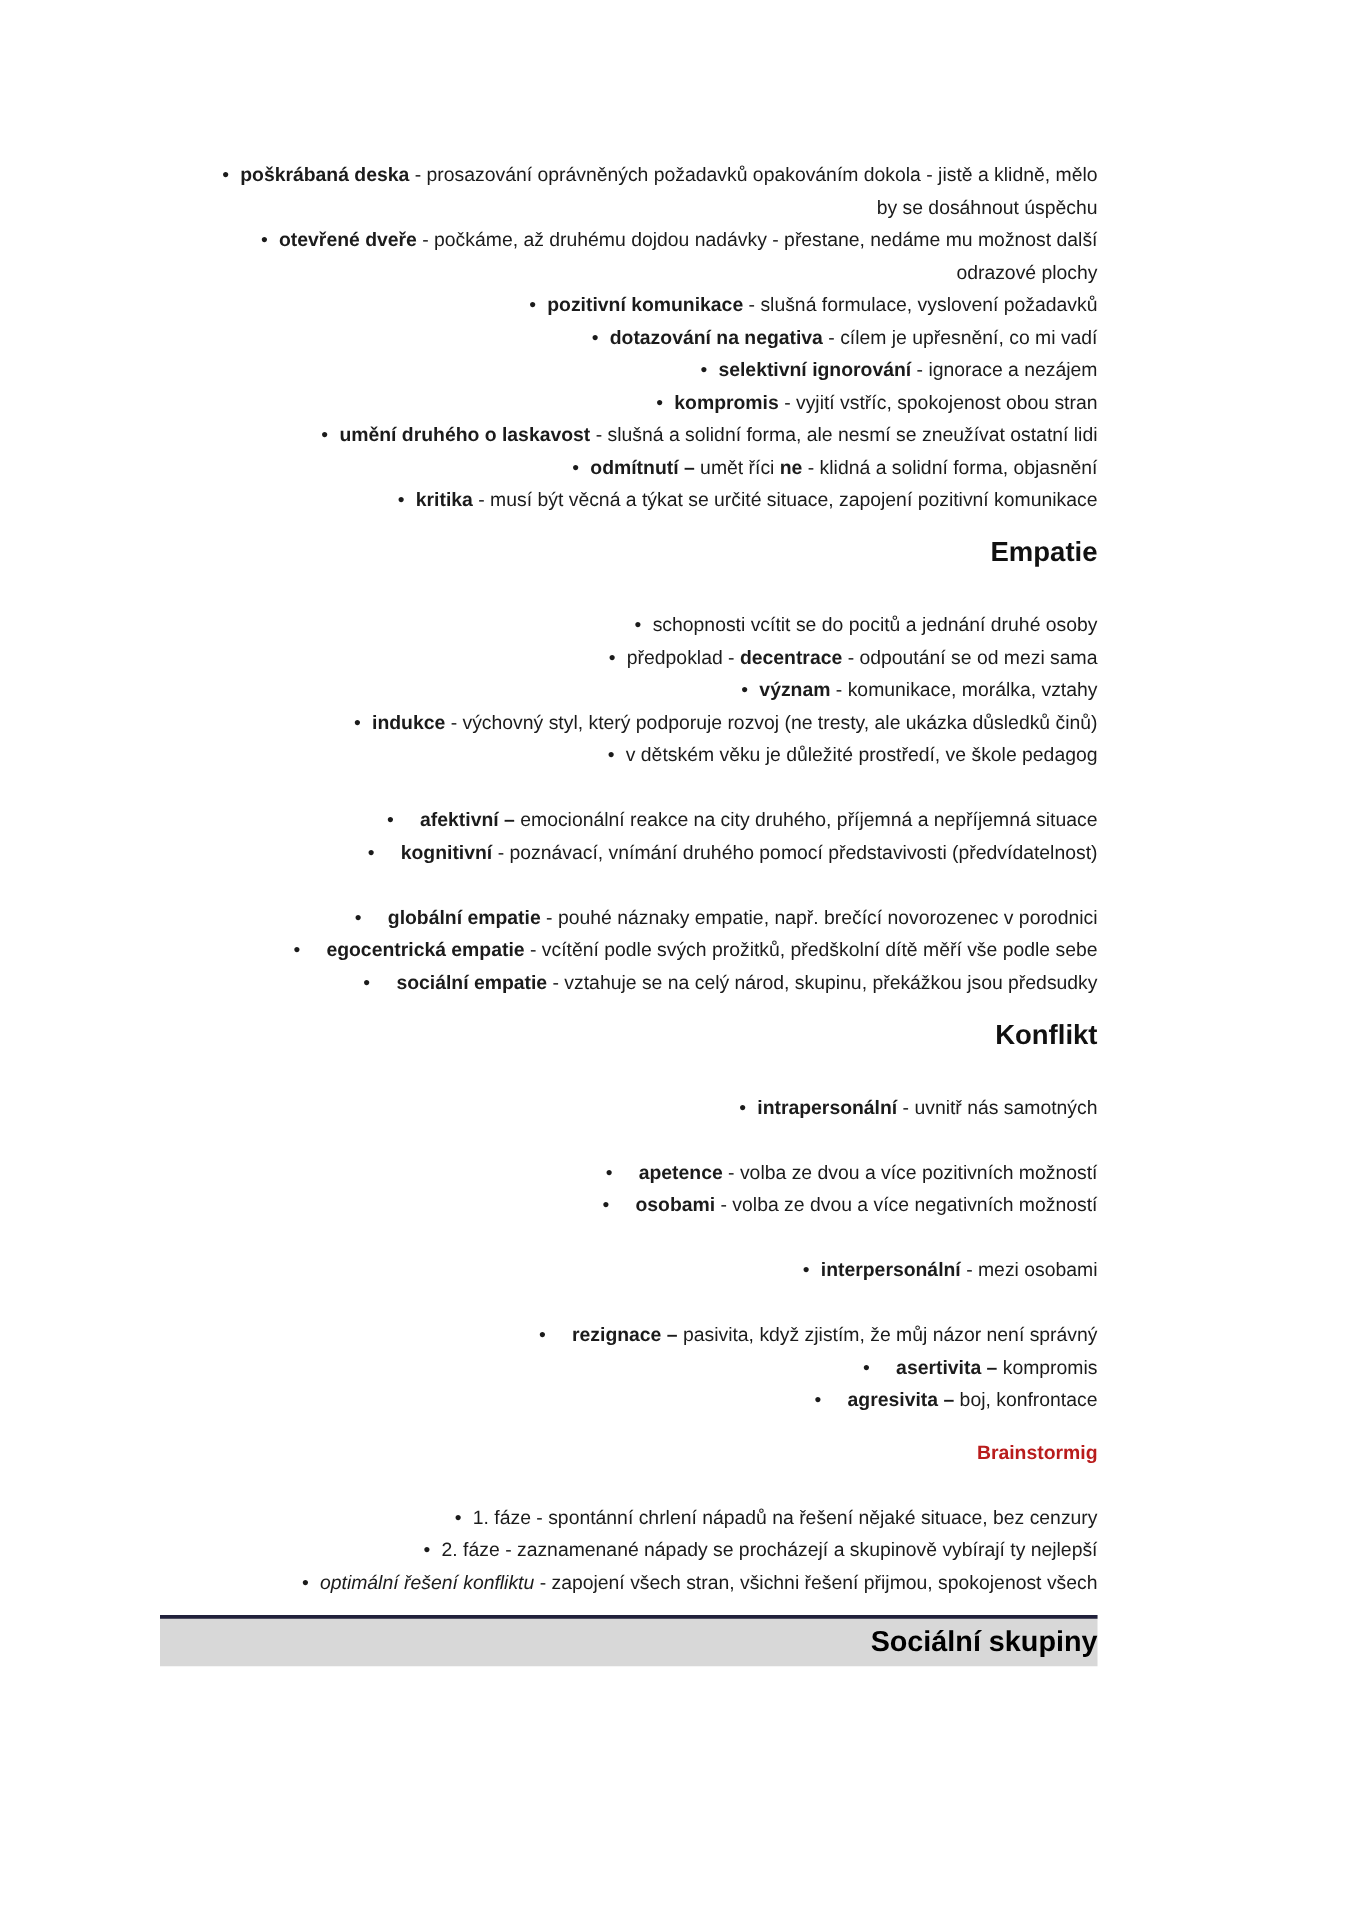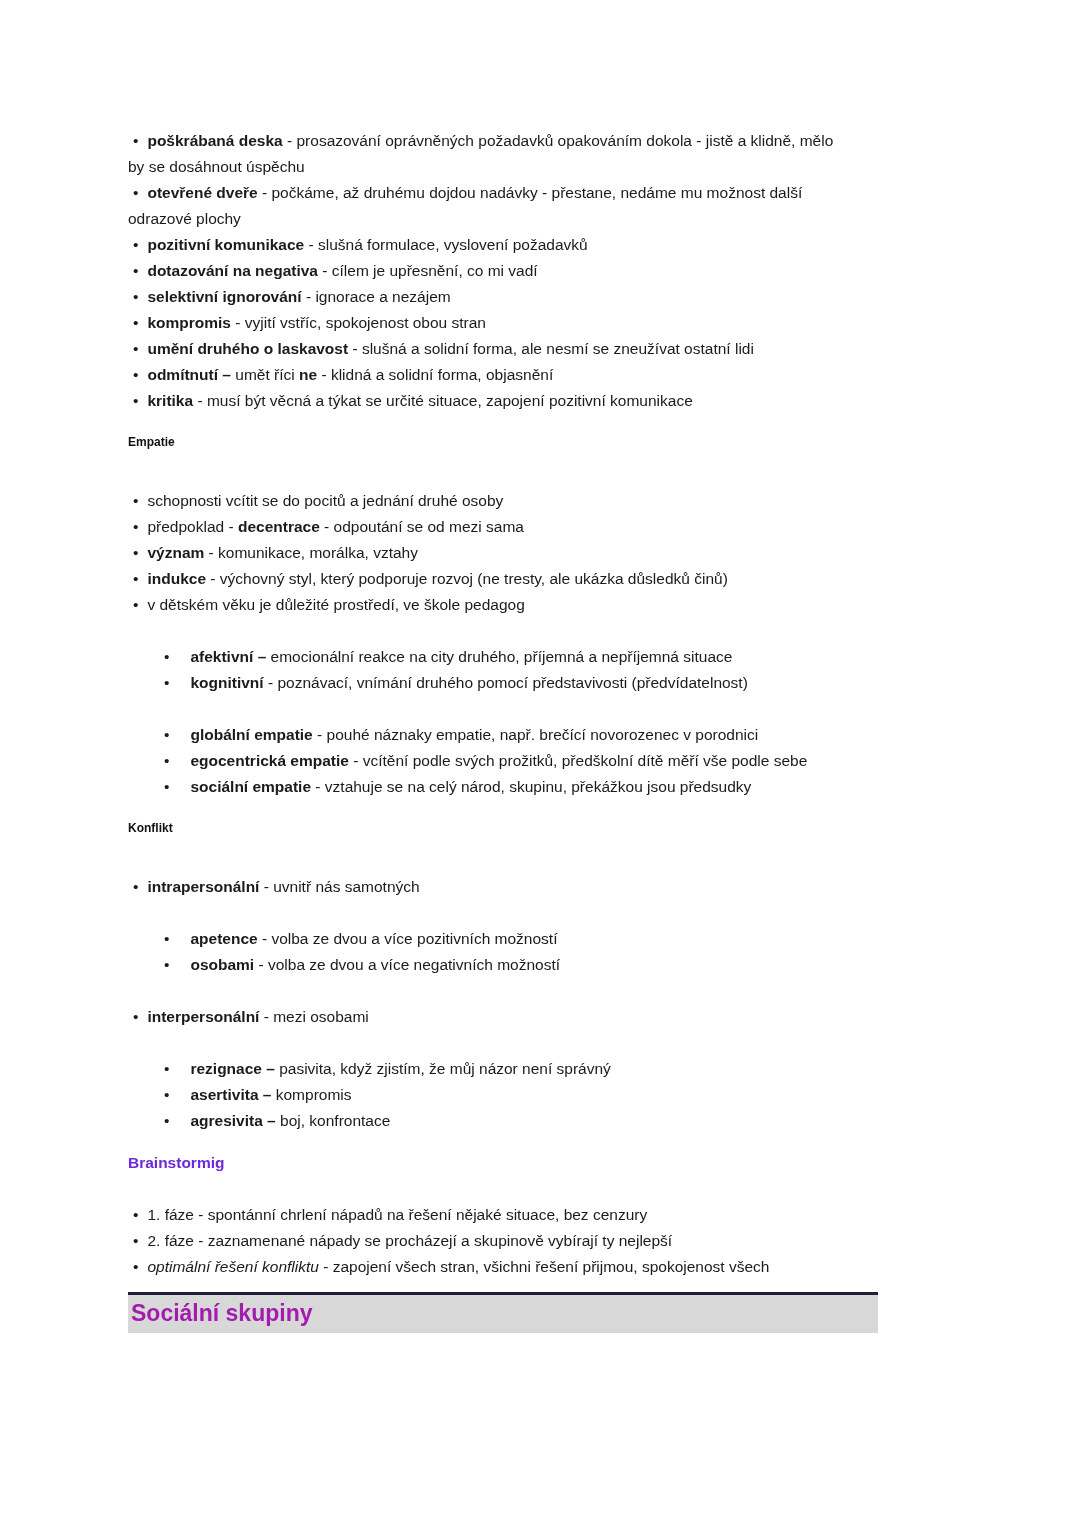--- a/index.html
+++ b/index.html
@@ -8,51 +8,52 @@
     width: 1004px;
     min-height: 1527px;
     box-sizing: border-box;
     padding: 128px 126px 40px 128px;
     background: #ffffff;
     font-family: "Liberation Sans", "DejaVu Sans", sans-serif;
     font-size: 15.5px;
     line-height: 26px;
     color: #1b1b1b;
     overflow: hidden;
+    text-align: right;
   }
   .list { margin: 0; }
   .li { margin: 0; }
   .blt { display: inline; margin: 0 9px 0 5px; }
   .lvl2 .blt { margin: 0 21px 0 36px; }
   .b { font-weight: bold; }
   .i { font-style: italic; }
   .h2 {
-    font-size: 12px;
+    font-size: 22px;
     font-weight: bold;
     line-height: 24px;
     margin: 16px 0 34px 0;
     color: #111111;
   }
   .h3 {
     font-size: 15.5px;
     font-weight: bold;
     line-height: 26px;
     margin: 16px 0 26px 0;
-    color: #6d28d9;
+    color: #b91c1c;
   }
   .spacer { height: 26px; }
   .banner {
     margin-top: 12px;
     background: #d8d8d8;
     border-top: 3px solid #20203a;
     font-size: 23px;
     font-weight: bold;
     line-height: 26px;
     padding: 5px 0 7px 3px;
-    color: #a21caf;
+    color: #000000;
   }
 </style>
 </head>
 <body>
 
 <div class="page">
     <div class="list lvl1">
       <div class="li"><span class="blt">•</span><span class="b ">poškrábaná deska</span><span class=""> - prosazování oprávněných požadavků opakováním dokola - jistě a klidně, mělo</span><br><span class="">by se dosáhnout úspěchu</span></div>
       <div class="li"><span class="blt">•</span><span class="b ">otevřené dveře</span><span class=""> - počkáme, až druhému dojdou nadávky - přestane, nedáme mu možnost další</span><br><span class="">odrazové plochy</span></div>
       <div class="li"><span class="blt">•</span><span class="b ">pozitivní komunikace</span><span class=""> - slušná formulace, vyslovení požadavků</span></div>

